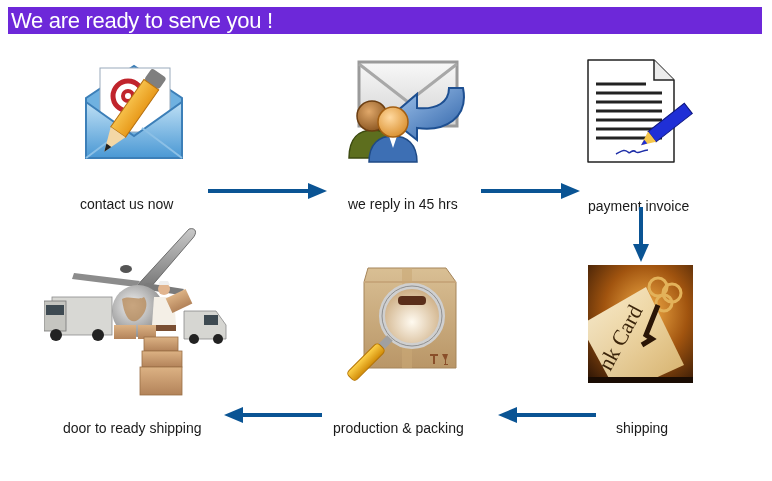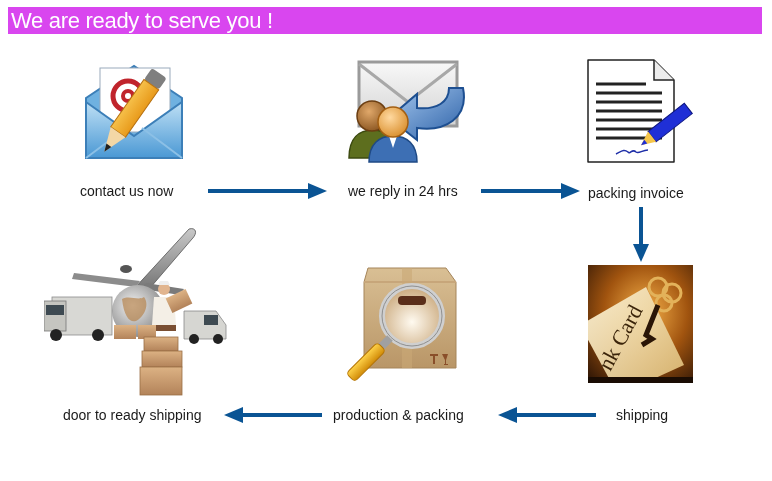--- a/index.html
+++ b/index.html
@@ -1,28 +1,29 @@
 <!DOCTYPE html>
 <html><head>
 <meta charset="utf-8">
 <style>
   * { box-sizing: border-box; margin: 0; padding: 0; }
   html, body { width: 772px; height: 481px; background: #ffffff; overflow: hidden; }
   body { position: relative; font-family: "Liberation Sans", sans-serif; color: #111; }
 
   .banner {
     position: absolute; left: 8px; top: 7px; width: 754px; height: 27px;
-    background: #d946ef; color: #ffffff;
+    background: #6d28d9; color: #ffffff;
     font-family: "Liberation Sans", sans-serif; font-size: 22px; line-height: 27px;
     padding-left: 3px; letter-spacing: -0.3px;
   }
 
   .label {
     position: absolute; font-size: 14px; color: #1a1a1a; white-space: nowrap;
     font-family: "Liberation Sans", sans-serif;
+    margin-top: 13px;
   }
 
   .arrow { position: absolute; }
   .icon { position: absolute; }
 </style>
 </head>
 <body>
 
 <div class="banner">
   <span>We are ready to serve you !</span>
@@ -80,21 +81,21 @@
   </defs>
   <rect x="14" y="4" width="98" height="64" fill="url(#env2)" stroke="#9a9a9a" stroke-width="3"></rect>
   <path d="M14 6 L63 44 L112 6" fill="none" stroke="#a8a8a8" stroke-width="3"></path>
   <path d="M118 30 C124 60 100 74 72 70 L72 82 L44 60 L72 36 L72 50 C92 52 104 44 104 30 Z" fill="url(#arrowB)" stroke="#1d4f91" stroke-width="2"></path>
   <path d="M4 100 C4 80 14 72 28 72 C42 72 50 80 50 100 Z" fill="#5d6e1e" stroke="#3c4a10" stroke-width="1.5"></path>
   <circle cx="27" cy="58" r="15" fill="url(#head1)" stroke="#6b3e12" stroke-width="1.5"></circle>
   <path d="M24 104 C24 86 34 78 48 78 C62 78 72 86 72 104 Z" fill="#3d6fb4" stroke="#1f4a85" stroke-width="1.5"></path>
   <path d="M44 78 L48 90 L52 78 Z" fill="#ffffff"></path>
   <circle cx="48" cy="64" r="15" fill="url(#head2)" stroke="#a35f12" stroke-width="1.5"></circle>
 </svg>
-<span class="label" style="left:348px;top:183px">we reply in 24 hrs</span>
+<span class="label" style="left:348px;top:183px">we reply in 45 hrs</span>
 
 <svg class="arrow" style="left:481px;top:182px" width="100" height="18" viewBox="0 0 100 18">
   <rect x="0" y="7" width="80" height="4" fill="#0a5494"></rect>
   <path d="M80 1 L99 9 L80 17 Z" fill="#0a5494"></path>
 </svg>
 
 <svg class="icon" style="left:584px;top:56px" width="116" height="112" viewBox="0 0 116 112">
   <path d="M4 4 L70 4 L90 24 L90 106 L4 106 Z" fill="#ffffff" stroke="#222" stroke-width="1.5" stroke-linejoin="round"></path>
   <path d="M70 4 L70 24 L90 24" fill="#ececec" stroke="#222" stroke-width="1.5"></path>
   <g stroke="#222" stroke-width="3">
@@ -106,21 +107,21 @@
     <line x1="12" y1="73" x2="78" y2="73"></line>
     <line x1="12" y1="82" x2="78" y2="82"></line>
   </g>
   <path d="M32 98 C38 95 40 93 44 96 C46 99 48 92 52 96 C55 98 58 94 64 94" fill="none" stroke="#1f2fa8" stroke-width="1.5"></path>
   <g transform="translate(104,52) rotate(52)">
     <rect x="-6" y="0" width="13" height="46" fill="#1f2fd6" stroke="#0d1680" stroke-width="1"></rect>
     <path d="M-6 46 L7 46 L0.5 60 Z" fill="#f5c54a"></path>
     <path d="M-2 54 L3 54 L0.5 60 Z" fill="#1f2fd6"></path>
   </g>
 </svg>
-<span class="label" style="left:588px;top:185px">packing invoice</span>
+<span class="label" style="left:588px;top:185px">payment invoice</span>
 
 <svg class="arrow" style="left:632px;top:207px" width="18" height="56" viewBox="0 0 18 56">
   <rect x="7" y="0" width="4" height="37" fill="#0a5494"></rect>
   <path d="M1 37 L17 37 L9 55 Z" fill="#0a5494"></path>
 </svg>
 
 <svg class="icon" style="left:588px;top:265px" width="105" height="118" viewBox="0 0 105 118">
   <defs>
     <radialGradient id="warm" cx="0.55" cy="0.4" r="0.8">
       <stop offset="0" stop-color="#f6b14a"></stop>

